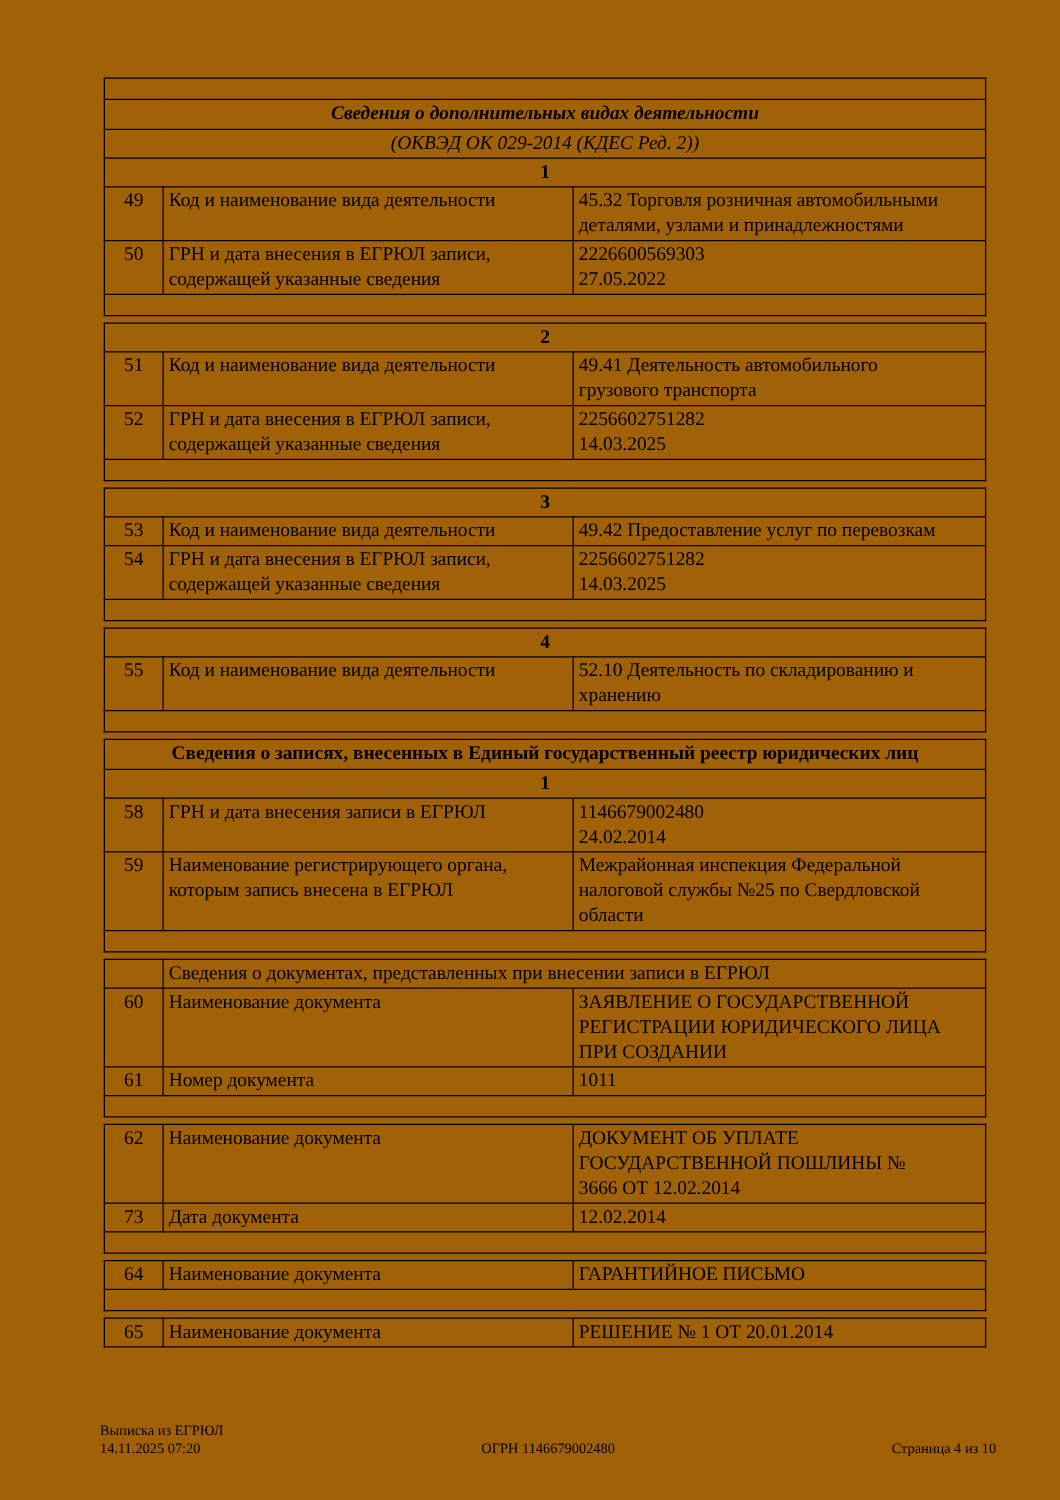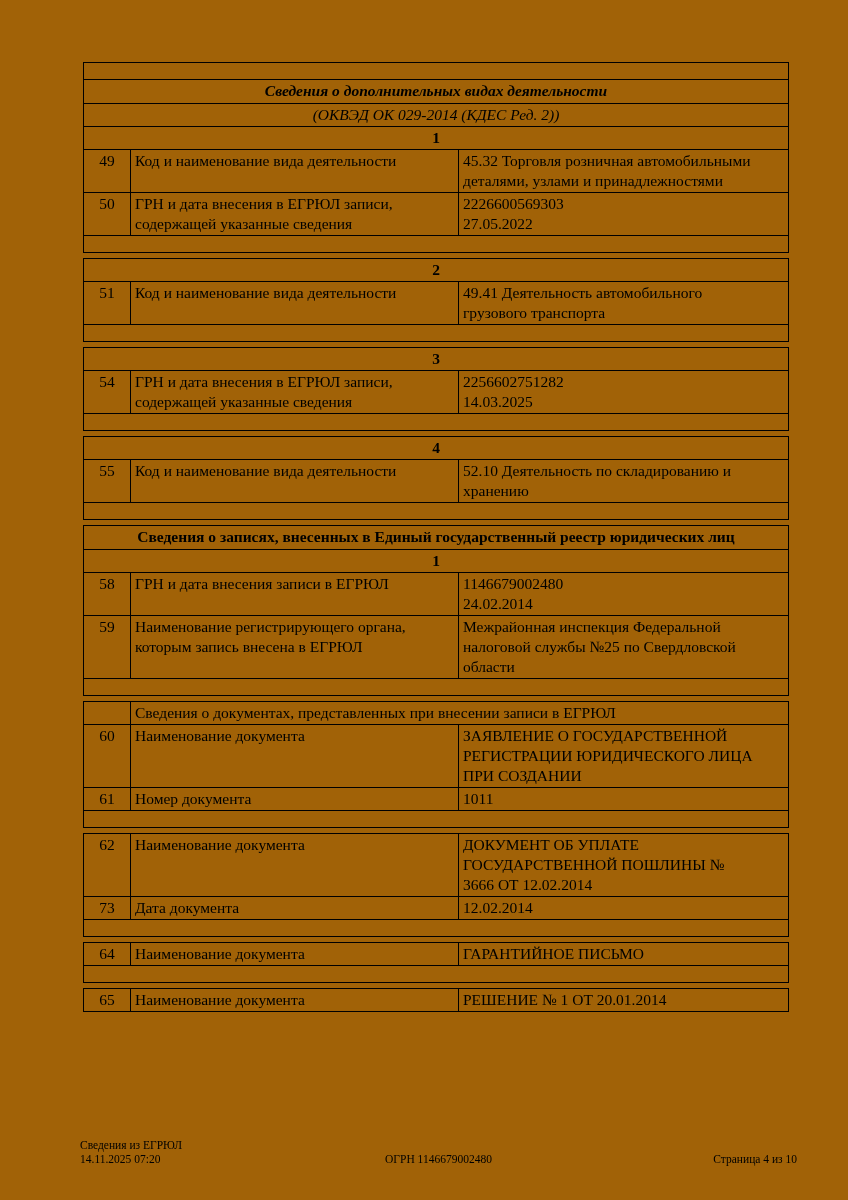--- a/index.html
+++ b/index.html
@@ -143,33 +143,45 @@
           <tr>
             <td class="c-sn" colspan="3">2</td>
           </tr>
           <tr>
             <td class="c-num">51</td>
             <td class="c-label">Код и наименование вида деятельности</td>
             <td class="c-val">49.41 Деятельность автомобильного
 грузового транспорта</td>
           </tr>
           <tr>
+            <td class="c-num">52</td>
+            <td class="c-label">ГРН и дата внесения в ЕГРЮЛ записи,
+содержащей указанные сведения</td>
+            <td class="c-val">2256602751282
+14.03.2025</td>
+          </tr>
+          <tr>
             <td class="r-empty-cell" colspan="3"></td>
           </tr>
         </tbody>
       </table>
       <table class="blk">
         <colgroup>
           <col style="width: 47px;">
           <col style="width: 328px;">
           <col style="width: 330px;">
         </colgroup>
         <tbody>
           <tr>
             <td class="c-sn" colspan="3">3</td>
+          </tr>
+          <tr>
+            <td class="c-num">53</td>
+            <td class="c-label">Код и наименование вида деятельности</td>
+            <td class="c-val">49.42 Предоставление услуг по перевозкам</td>
           </tr>
           <tr>
             <td class="c-num">54</td>
             <td class="c-label">ГРН и дата внесения в ЕГРЮЛ записи,
 содержащей указанные сведения</td>
             <td class="c-val">2256602751282
 14.03.2025</td>
           </tr>
           <tr>
             <td class="r-empty-cell" colspan="3"></td>
@@ -308,19 +320,19 @@
           <tr>
             <td class="c-num">65</td>
             <td class="c-label">Наименование документа</td>
             <td class="c-val">РЕШЕНИЕ № 1 ОТ 20.01.2014</td>
           </tr>
         </tbody>
       </table>
     </div>
   <div class="footer">
     <div class="f-left">
-      <div>Сведения из ЕГРЮЛ</div>
+      <div>Выписка из ЕГРЮЛ</div>
       <div>14.11.2025 07:20</div>
     </div>
     <div class="f-center">ОГРН 1146679002480</div>
     <div class="f-right">Страница 4 из 10</div>
   </div>
 </div>
 
 </body></html>

